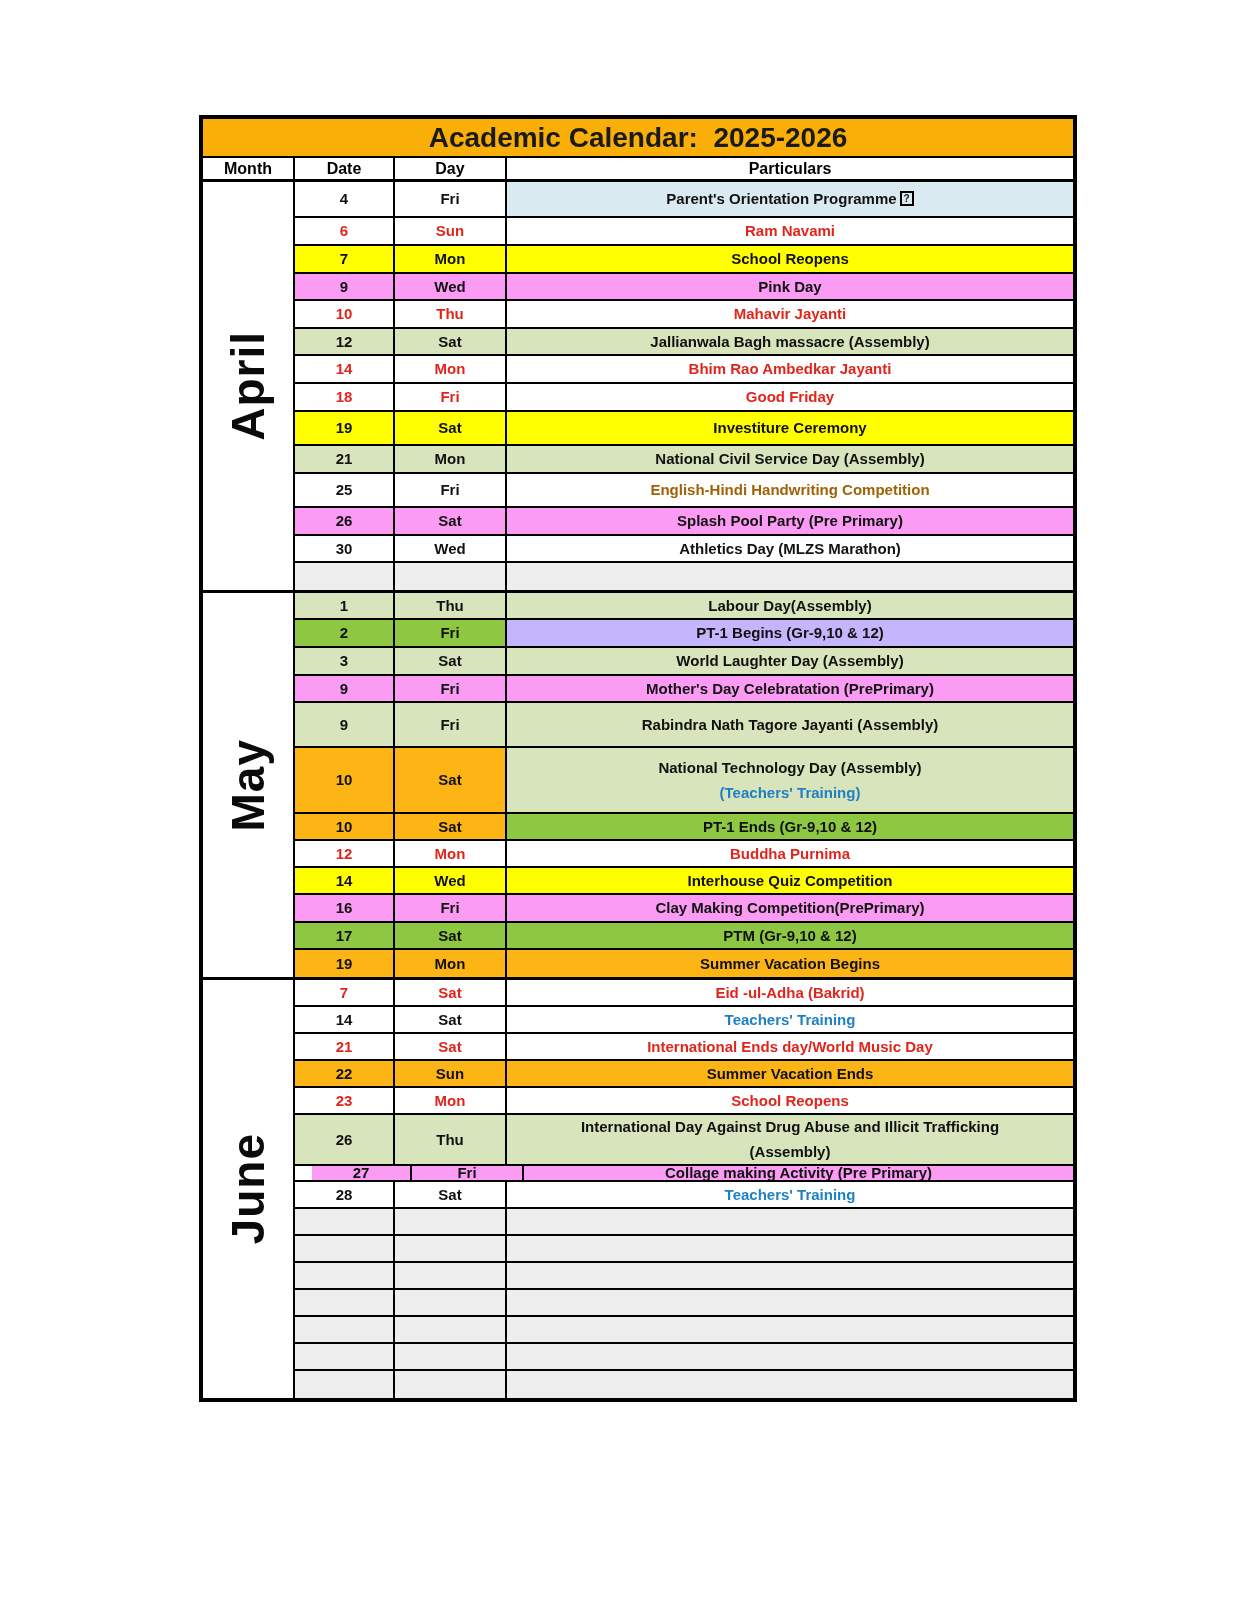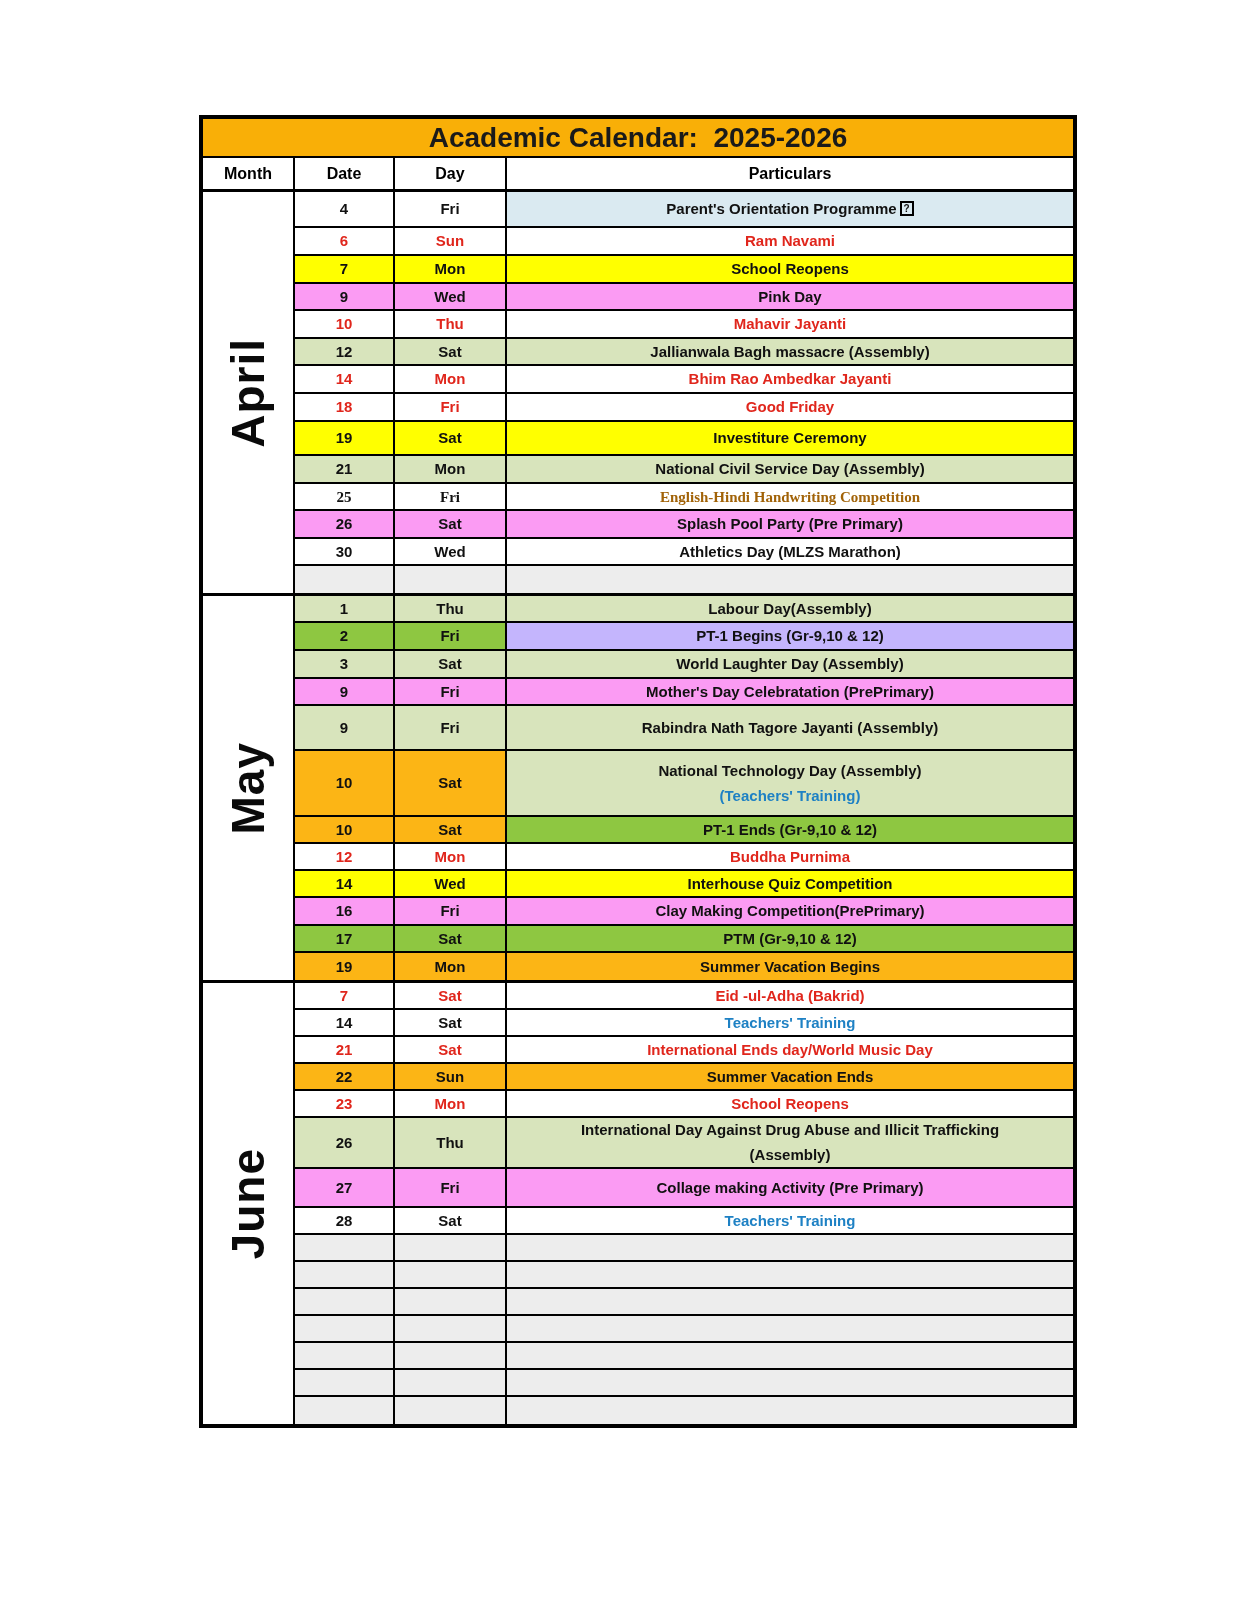--- a/index.html
+++ b/index.html
@@ -15,21 +15,21 @@
   }
   .title-bar {
     height: 39px;
     display: flex; align-items: center; justify-content: center;
     font-weight: bold; font-size: 28px; color: #1a1a1a;
     white-space: pre;
     border-bottom: 2px solid #000;
   }
   .header-row {
     display: grid; grid-template-columns: 92px 100px 112px 1fr;
-    height: 34px;
+    height: 24px;
     border-bottom: 3px solid #000;
     background: #fff;
   }
   .hcell {
     display: flex; align-items: center; justify-content: center;
     font-weight: bold; font-size: 16px; color: #000;
     border-right: 2px solid #000;
   }
   .hcell:last-child { border-right: none; }
   .month-section {
@@ -157,21 +157,21 @@
               <div class="pline" style="color: rgb(17, 17, 17);">Investiture Ceremony</div>
             </div>
           </div>
           <div class="row" style="height: 28px;">
             <div class="cell c-date" style="background: rgb(216, 228, 188); color: rgb(17, 17, 17);">21</div>
             <div class="cell c-day" style="background: rgb(216, 228, 188); color: rgb(17, 17, 17);">Mon</div>
             <div class="cell c-part" style="background: rgb(216, 228, 188);">
               <div class="pline" style="color: rgb(17, 17, 17);">National Civil Service Day (Assembly)</div>
             </div>
           </div>
-          <div class="row" style="height: 27px; font-family: Liberation Serif, serif;">
+          <div class="row" style="height: 34px;">
             <div class="cell c-date" style="background: rgb(255, 255, 255); color: rgb(17, 17, 17);">25</div>
             <div class="cell c-day" style="background: rgb(255, 255, 255); color: rgb(17, 17, 17);">Fri</div>
             <div class="cell c-part" style="background: rgb(255, 255, 255);">
               <div class="pline" style="color: #a16207;">English-Hindi Handwriting Competition</div>
             </div>
           </div>
           <div class="row" style="height: 28px;">
             <div class="cell c-date" style="background: rgb(251, 155, 243); color: rgb(17, 17, 17);">26</div>
             <div class="cell c-day" style="background: rgb(251, 155, 243); color: rgb(17, 17, 17);">Sat</div>
             <div class="cell c-part" style="background: rgb(251, 155, 243);">
@@ -327,21 +327,21 @@
             </div>
           </div>
           <div class="row" style="height: 51px;">
             <div class="cell c-date" style="background: rgb(216, 228, 188); color: rgb(17, 17, 17);">26</div>
             <div class="cell c-day" style="background: rgb(216, 228, 188); color: rgb(17, 17, 17);">Thu</div>
             <div class="cell c-part" style="background: rgb(216, 228, 188);">
               <div class="pline" style="color: rgb(17, 17, 17);">International Day Against Drug Abuse and Illicit Trafficking</div>
               <div class="pline pline2" style="color: rgb(17, 17, 17);">(Assembly)</div>
             </div>
           </div>
-          <div class="row" style="height: 39px;">
+          <div class="row" style="height: 16px; padding-left: 17px;">
             <div class="cell c-date" style="background: rgb(251, 155, 243); color: rgb(17, 17, 17);">27</div>
             <div class="cell c-day" style="background: rgb(251, 155, 243); color: rgb(17, 17, 17);">Fri</div>
             <div class="cell c-part" style="background: rgb(251, 155, 243);">
               <div class="pline" style="color: rgb(17, 17, 17);">Collage making Activity (Pre Primary)</div>
             </div>
           </div>
           <div class="row" style="height: 27px;">
             <div class="cell c-date" style="background: rgb(255, 255, 255); color: rgb(17, 17, 17);">28</div>
             <div class="cell c-day" style="background: rgb(255, 255, 255); color: rgb(17, 17, 17);">Sat</div>
             <div class="cell c-part" style="background: rgb(255, 255, 255);">

